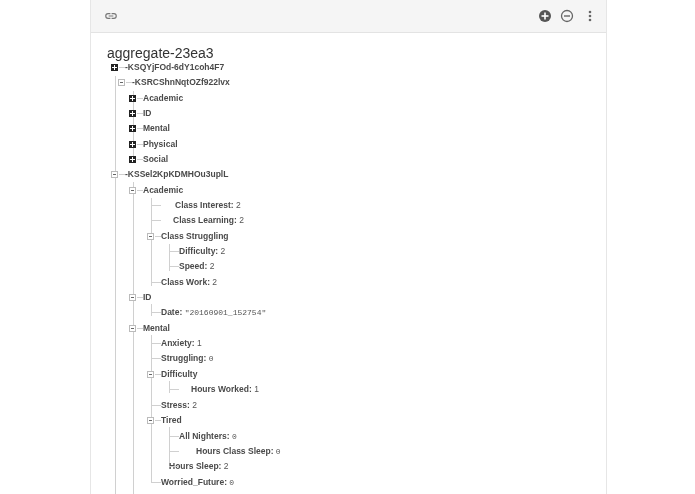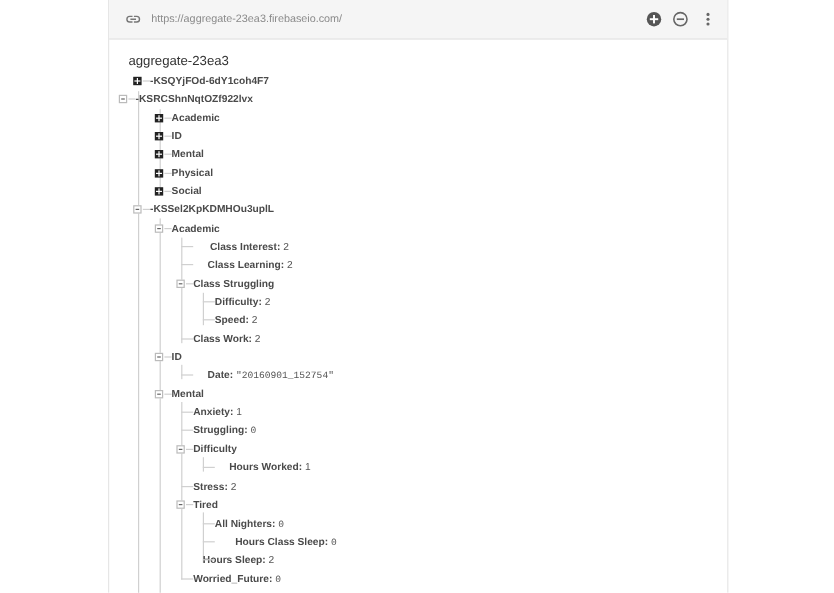--- a/index.html
+++ b/index.html
@@ -6,21 +6,21 @@
     body { width:695px; height:494px; position:relative; overflow:hidden;
            font-family:"Liberation Sans", sans-serif; }
     .panel { position:absolute; left:90px; top:0; width:515px; height:494px;
              background:#ffffff; border-left:1px solid #e6e6e6; border-right:1px solid #e6e6e6; }
     .urlbar { position:absolute; left:0; top:0; width:515px; height:32px;
               background:#f5f5f5; border-bottom:1px solid #e3e3e3; }
     .link-icon { position:absolute; left:13px; top:10px; width:14px; height:12px; }
     .url { position:absolute; left:35px; top:10px; font-size:9px; color:#8a8a8a; }
     .act { position:absolute; top:9px; width:14px; height:14px; }
     .tree { position:absolute; left:0; top:40px; width:515px; }
-    .root { position:absolute; left:16px; top:5px; font-size:11px; color:#333; font-weight:normal; }
+    .root { position:absolute; left:16px; top:5px; font-size:14px; color:#333; font-weight:normal; }
     .row { position:absolute; height:15px; font-size:8.5px; color:#444; white-space:nowrap; line-height:15px; }
     .row .k { font-weight:bold; color:#4a4a4a; }
     .row .v { color:#555; }
     .row .v.str { font-family:"Liberation Mono", monospace; font-size:8px; }
     .box { position:absolute; width:7px; height:7px; top:4px; }
     .box.plus { background:#222; }
     .box.plus::before { content:""; position:absolute; left:1px; top:3px; width:5px; height:1px; background:#fff; }
     .box.plus::after { content:""; position:absolute; left:3px; top:1px; width:1px; height:5px; background:#fff; }
     .box.minus { background:#fff; border:1px solid #bbb; width:5px; height:5px; }
     .box.minus::before { content:""; position:absolute; left:1px; top:2px; width:3px; height:1px; background:#666; }
@@ -28,21 +28,20 @@
     .hline { position:absolute; height:1px; background:#d0d0d0; }
   </style>
 </head>
 <body>
 
 <div class="panel">
   <div class="urlbar">
     <svg class="link-icon" viewBox="0 0 24 12">
       <path d="M7 1a5 5 0 0 0 0 10h4v-2H7a3 3 0 0 1 0-6h4V1zm10 0h-4v2h4a3 3 0 0 1 0 6h-4v2h4a5 5 0 0 0 0-10zM8 5h8v2H8z" fill="#777"></path>
     </svg>
-    <span class="url">https://aggregate-23ea3.firebaseio.com/</span>
     <svg class="act" style="left:447px" viewBox="0 0 14 14">
       <circle cx="7" cy="7" r="6" fill="#555"></circle>
         <rect x="3.5" y="6.2" width="7" height="1.6" fill="#fff"></rect>
         <rect x="6.2" y="3.5" width="1.6" height="7" fill="#fff"></rect>
     </svg>
     <svg class="act" style="left:469px" viewBox="0 0 14 14">
       <circle cx="7" cy="7" r="5.5" fill="none" stroke="#666" stroke-width="1.3"></circle>
         <rect x="4" y="6.3" width="6" height="1.4" fill="#666"></rect>
     </svg>
     <svg class="act" style="left:492px" viewBox="0 0 14 14">
@@ -63,21 +62,21 @@
     <div class="vline" style="left:60px;top:264px;height:12px"></div>
     <div class="vline" style="left:60px;top:295px;height:148px"></div>
     <div class="vline" style="left:78px;top:341px;height:12px"></div>
     <div class="vline" style="left:78px;top:387px;height:42px"></div>
 
     <div class="row" style="left:20px;top:20px">
       <span class="box plus" style="left:0"></span>
       <span class="hline" style="left:8px;top:7px;width:6px"></span>
       <span class="k" style="margin-left:14px">-KSQYjFOd-6dY1coh4F7</span>
     </div>
-    <div class="row" style="left:8px;top:35px">
+    <div class="row" style="left:27px;top:35px">
       <span class="box minus" style="left:0"></span>
       <span class="hline" style="left:8px;top:7px;width:6px"></span>
       <span class="k" style="margin-left:14px">-KSRCShnNqtOZf922lvx</span>
     </div>
     <div class="row" style="left:38px;top:51px">
       <span class="box plus" style="left:0"></span>
       <span class="hline" style="left:8px;top:7px;width:6px"></span>
       <span class="k" style="margin-left:14px">Academic</span>
     </div>
     <div class="row" style="left:38px;top:66px">
@@ -140,21 +139,21 @@
       <span class="k" style="margin-left:10px">Class Work:</span>
       <span class="v"> 2</span>
     </div>
     <div class="row" style="left:38px;top:250px">
       <span class="box minus" style="left:0"></span>
       <span class="hline" style="left:8px;top:7px;width:6px"></span>
       <span class="k" style="margin-left:14px">ID</span>
     </div>
     <div class="row" style="left:60px;top:265px">
       <span class="hline" style="left:0;top:7px;width:10px"></span>
-      <span class="k" style="margin-left:22px">Date:</span>
+      <span class="k" style="margin-left:10px">Date:</span>
       <span class="v str"> "20160901_152754"</span>
     </div>
     <div class="row" style="left:38px;top:281px">
       <span class="box minus" style="left:0"></span>
       <span class="hline" style="left:8px;top:7px;width:6px"></span>
       <span class="k" style="margin-left:14px">Mental</span>
     </div>
     <div class="row" style="left:60px;top:296px">
       <span class="hline" style="left:0;top:7px;width:10px"></span>
       <span class="k" style="margin-left:10px">Anxiety:</span>

